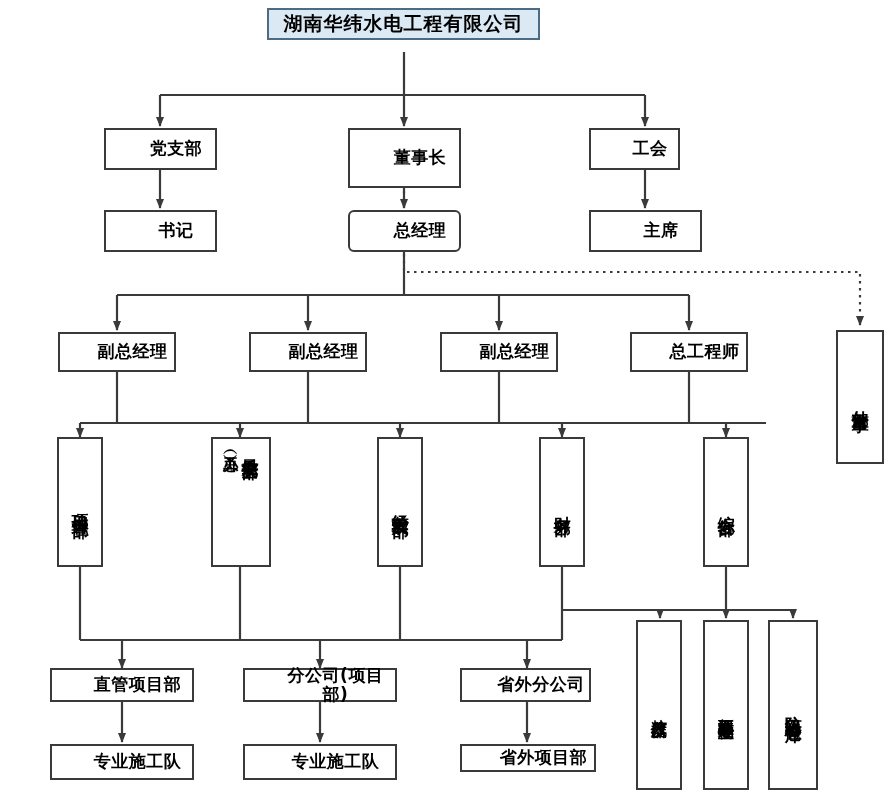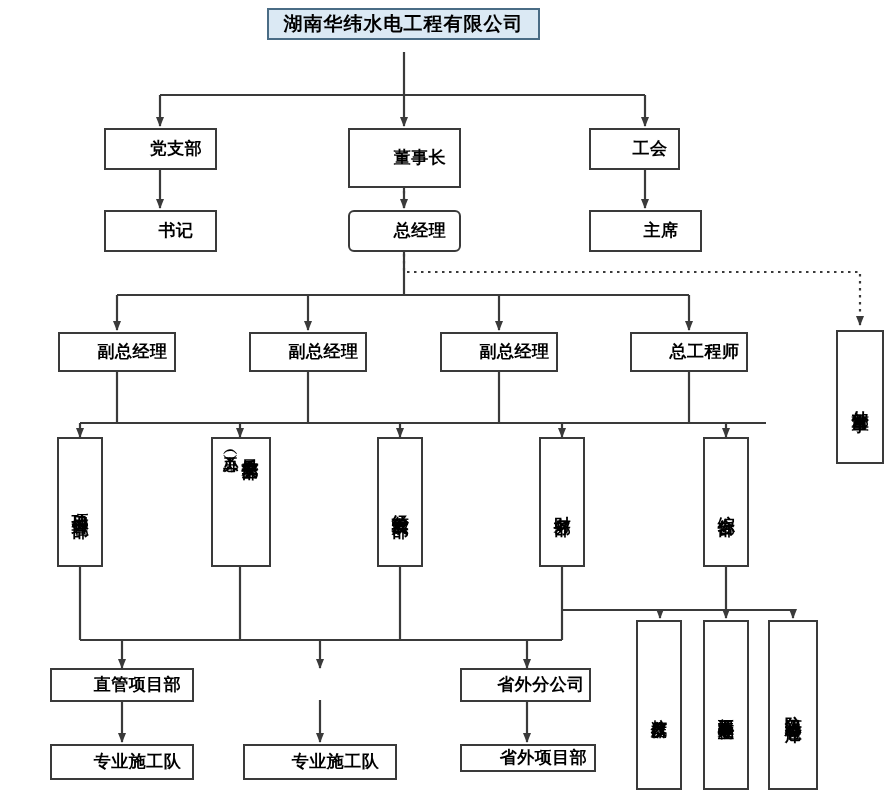--- a/index.html
+++ b/index.html
@@ -212,20 +212,23 @@
   <div class="node v tight" style="left:703px; top:620px; width:46px; height:170px;">
     <span>新疆办事处物业</span>
   </div>
   <div class="node v" style="left:768px; top:620px; width:50px; height:170px;">
     <span>防汛器材仓库</span>
   </div>
 
   <div class="node h" style="left:50px; top:668px; width:144px; height:34px;">
     <span>直管项目部</span>
   </div>
+  <div class="node h" style="left:243px; top:668px; width:154px; height:34px;">
+    <span>分公司(项目部)</span>
+  </div>
   <div class="node h" style="left:460px; top:668px; width:131px; height:34px;align-items:center;">
     <span>省外分公司</span>
   </div>
 
   <div class="node h" style="left:50px; top:744px; width:144px; height:36px;">
     <span>专业施工队</span>
   </div>
   <div class="node h" style="left:243px; top:744px; width:154px; height:36px;">
     <span>专业施工队</span>
   </div>

